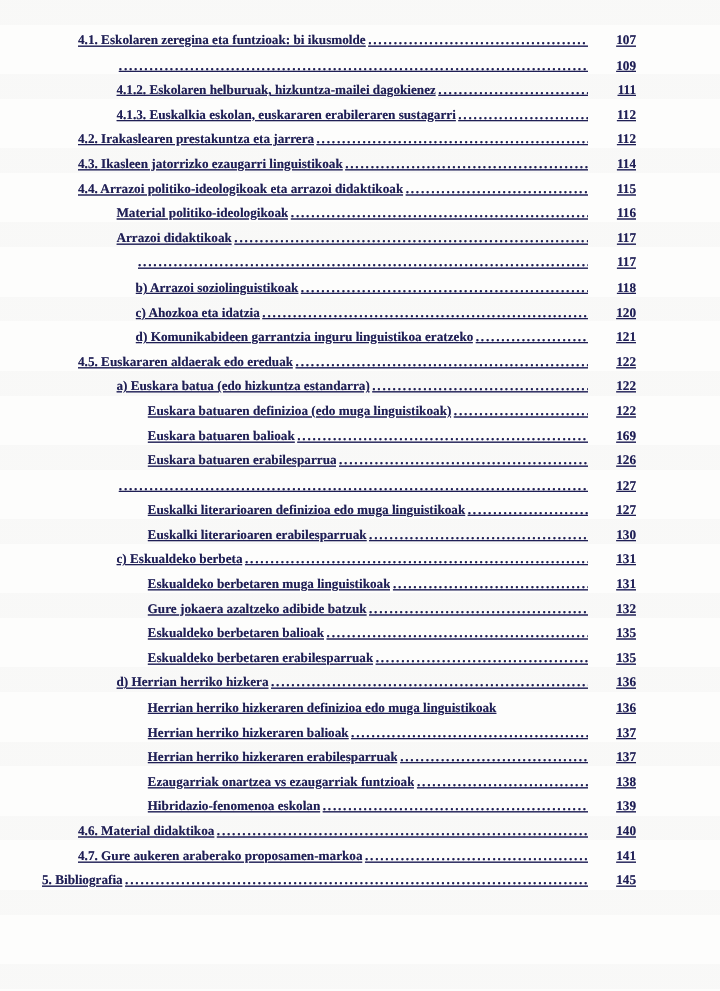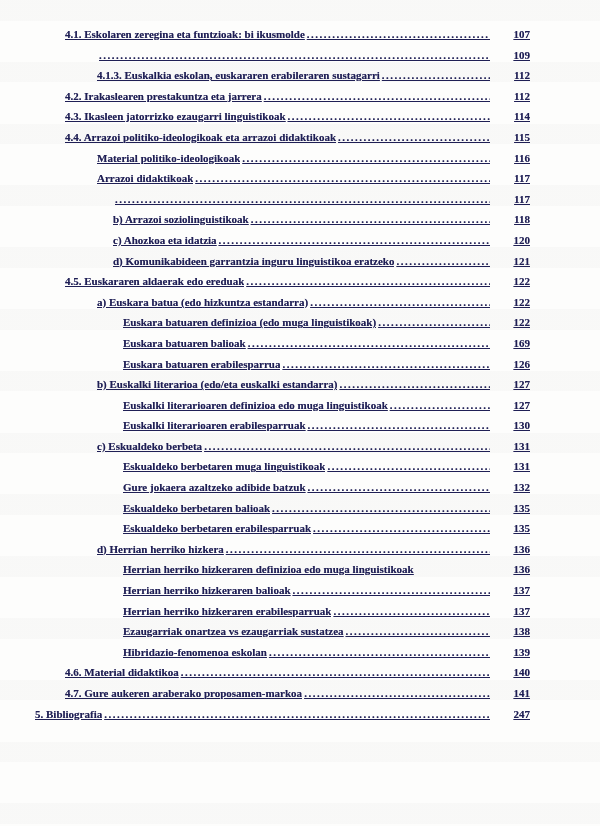--- a/index.html
+++ b/index.html
@@ -73,20 +73,25 @@
     <span class="label">4.1. Eskolaren zeregina eta funtzioak: bi ikusmolde</span>
     <span class="dots"></span>
     <span class="num">107</span>
   </div>
 
   <div class="row lv2">
     <span class="dots"></span>
     <span class="num">109</span>
   </div>
 
+  <div class="row lv2">
+    <span class="label">4.1.2. Eskolaren helburuak, hizkuntza-mailei dagokienez</span>
+    <span class="dots"></span>
+    <span class="num">111</span>
+  </div>
 
   <div class="row lv2">
     <span class="label">4.1.3. Euskalkia eskolan, euskararen erabileraren sustagarri</span>
     <span class="dots"></span>
     <span class="num">112</span>
   </div>
 
   <div class="row lv1">
     <span class="label">4.2. Irakaslearen prestakuntza eta jarrera</span>
     <span class="dots"></span>
@@ -164,21 +169,20 @@
     <span class="num">169</span>
   </div>
 
   <div class="row lv4">
     <span class="label">Euskara batuaren erabilesparrua</span>
     <span class="dots"></span>
     <span class="num">126</span>
   </div>
 
   <div class="row lv2">
-    <span class="label">b) Euskalki literarioa (edo/eta euskalki estandarra)</span>
     <span class="dots"></span>
     <span class="num">127</span>
   </div>
 
   <div class="row lv4">
     <span class="label">Euskalki literarioaren definizioa edo muga linguistikoak</span>
     <span class="dots"></span>
     <span class="num">127</span>
   </div>
 
@@ -237,21 +241,21 @@
     <span class="num">137</span>
   </div>
 
   <div class="row lv4">
     <span class="label">Herrian herriko hizkeraren erabilesparruak</span>
     <span class="dots"></span>
     <span class="num">137</span>
   </div>
 
   <div class="row lv4">
-    <span class="label">Ezaugarriak onartzea vs ezaugarriak sustatzea</span>
+    <span class="label">Ezaugarriak onartzea vs ezaugarriak funtzioak</span>
     <span class="dots"></span>
     <span class="num">138</span>
   </div>
 
   <div class="row lv4">
     <span class="label">Hibridazio-fenomenoa eskolan</span>
     <span class="dots"></span>
     <span class="num">139</span>
   </div>
 
@@ -263,16 +267,16 @@
 
   <div class="row lv1">
     <span class="label">4.7. Gure aukeren araberako proposamen-markoa</span>
     <span class="dots"></span>
     <span class="num">141</span>
   </div>
 
   <div class="row lv0">
     <span class="label">5. Bibliografia</span>
     <span class="dots"></span>
-    <span class="num">247</span>
+    <span class="num">145</span>
   </div>
 </div>
 </div>
 
 </body></html>

